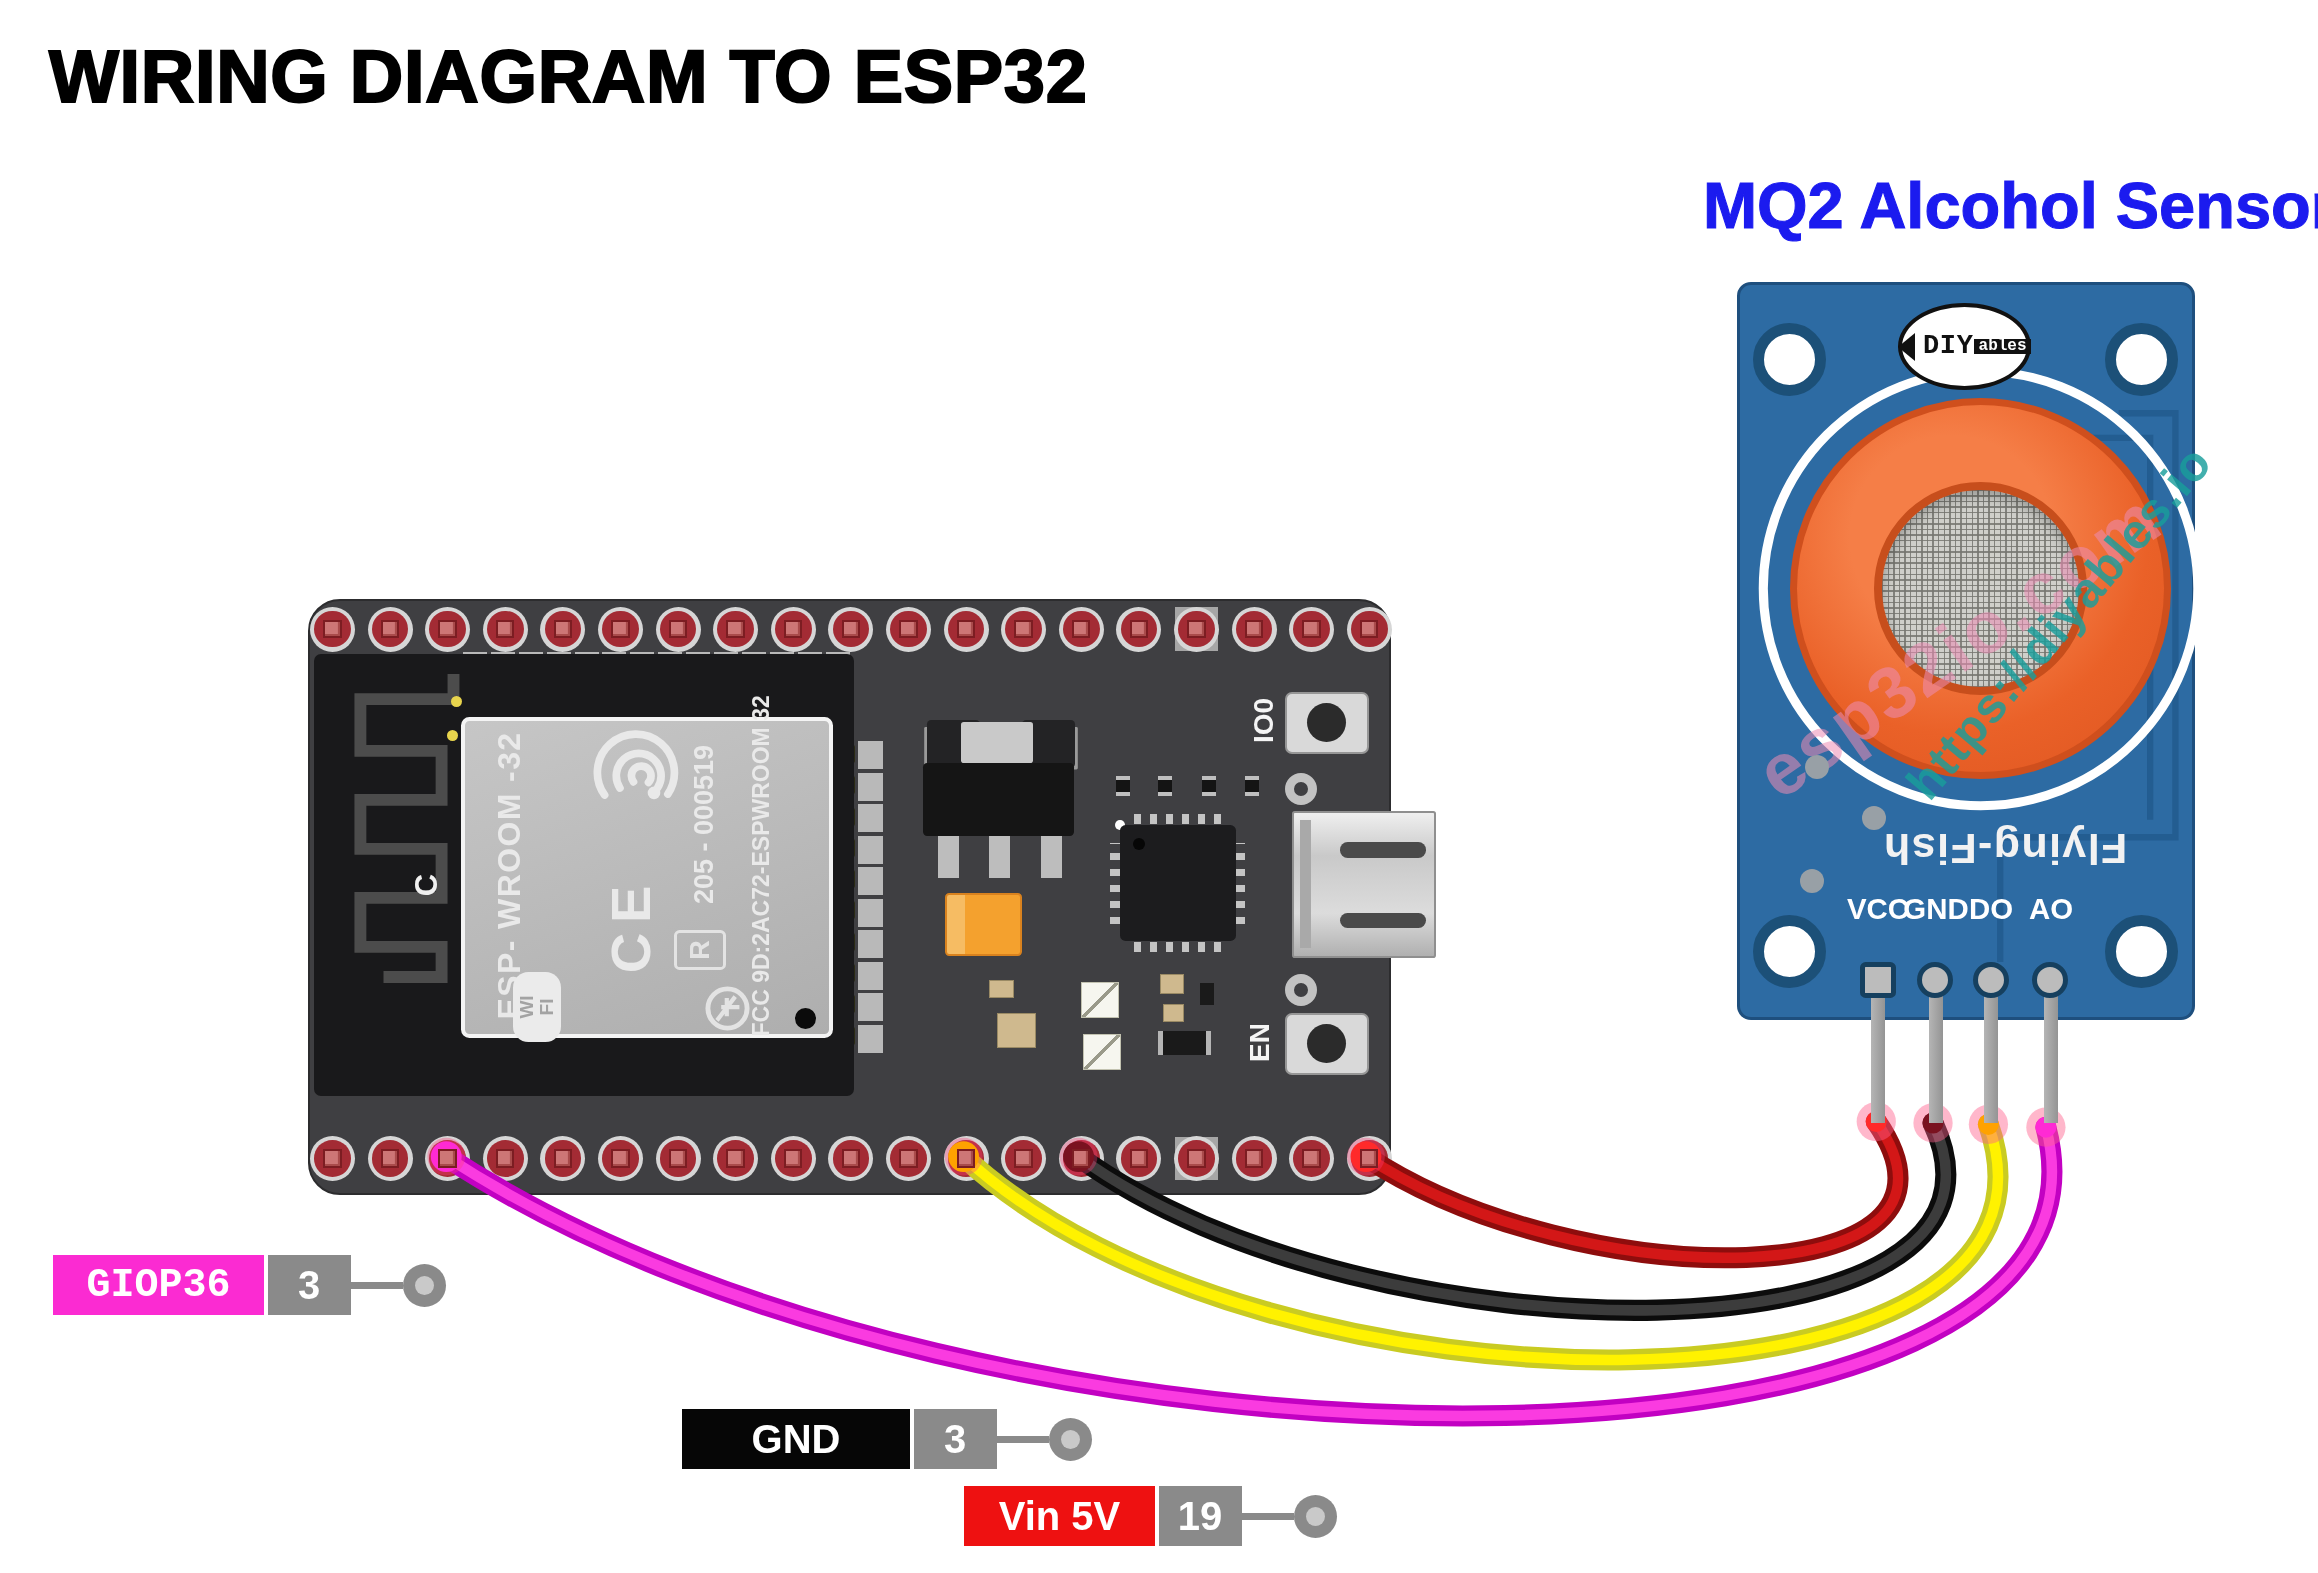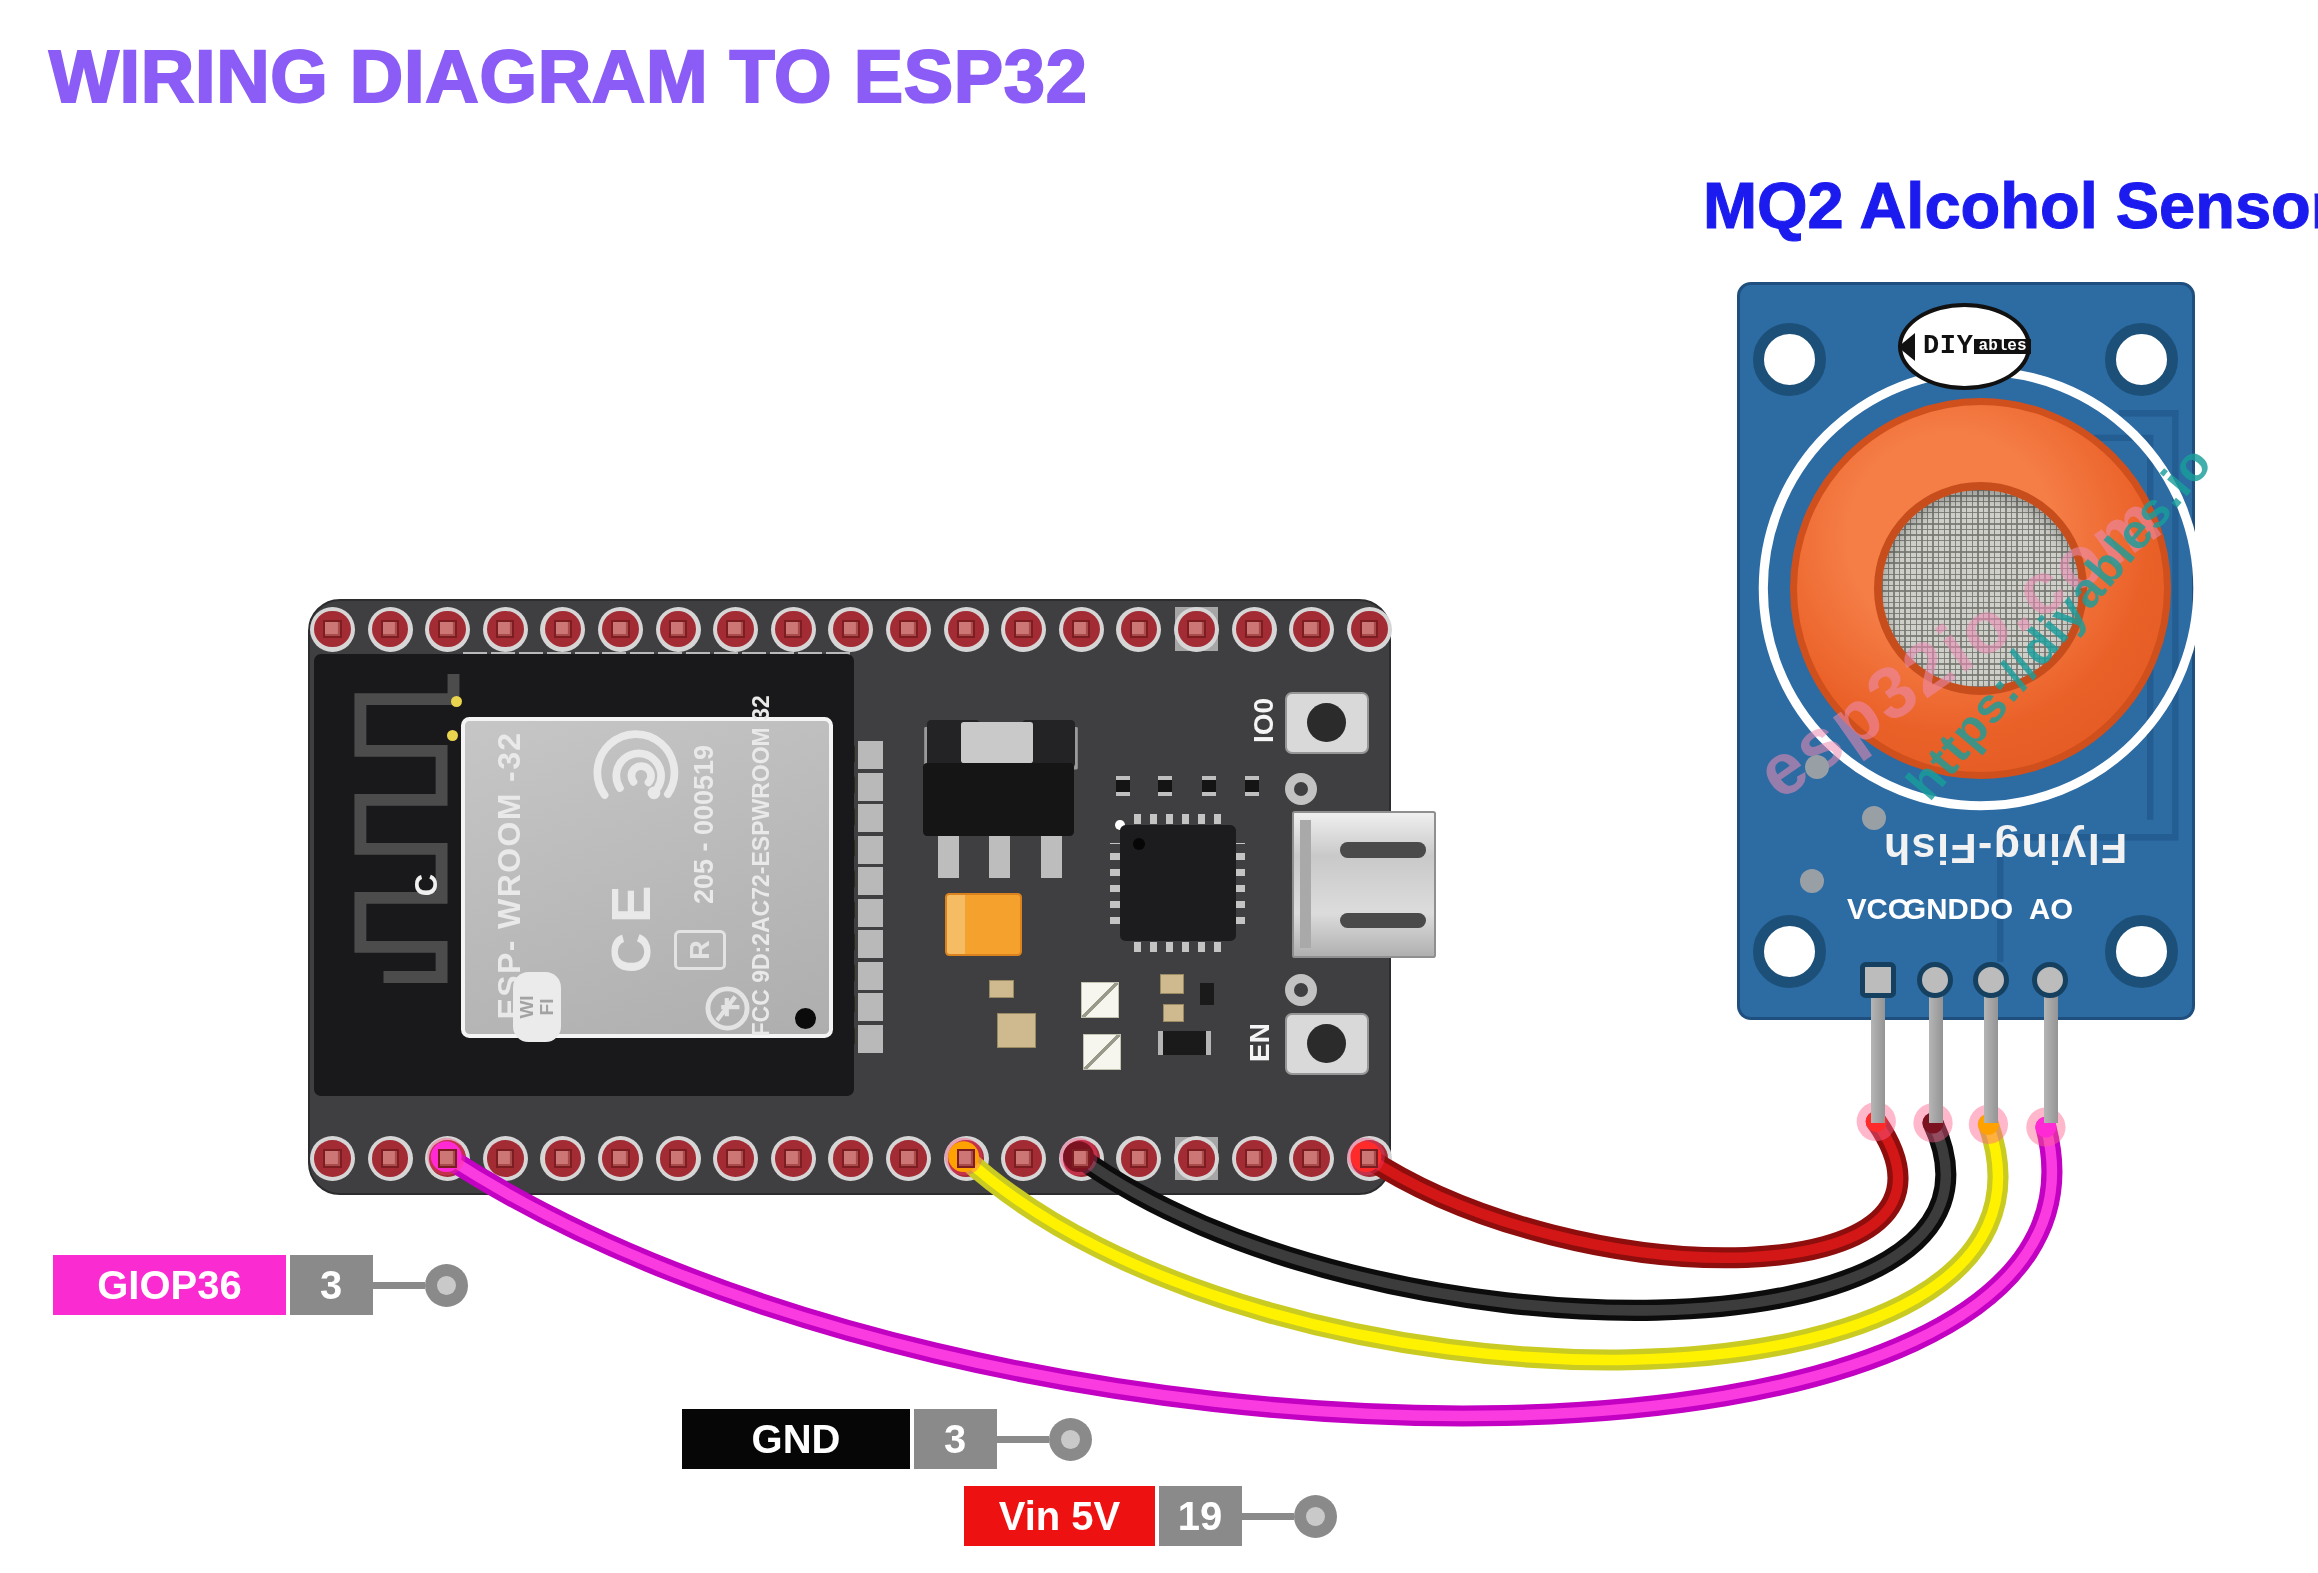--- a/index.html
+++ b/index.html
@@ -102,21 +102,21 @@
   
   #wires{left:0;top:0;pointer-events:none;}
   .wo{fill:none;stroke-width:30;stroke-linecap:round;}
   .wc{fill:none;stroke-width:15;stroke-linecap:round;}
 </style>
 </head>
 <body>
 
 <div id="stage">
 
-  <div id="title" class="abs" style="color: #8b5cf6;">WIRING DIAGRAM TO ESP32</div>
+  <div id="title" class="abs" style="color: #000000;">WIRING DIAGRAM TO ESP32</div>
   <div id="mq2-heading" class="abs" style="color: rgb(27, 27, 239);">MQ2 Alcohol Sensor</div>
 
   <div id="esp32" class="abs">
     <div class="pin-row" style="top:5.6px;">
         <span class="pw">
           <span class="pin">
             <i></i>
           </span>
         </span>
         <span class="pw">
@@ -569,21 +569,21 @@
       <path class="wo" d="M636 1650 C1400 2150 3060 2150 2918 1608" stroke="#c201c2"></path>
       <path class="wc" d="M636 1650 C1400 2150 3060 2150 2918 1608" stroke="#fa3be0"></path>
       <circle cx="636" cy="1650" r="27" fill="rgba(255,60,120,.35)"></circle>
       <circle cx="636" cy="1650" r="22" fill="#ff2ad4"></circle>
       <circle cx="2918" cy="1608" r="28" fill="rgba(255,96,140,.45)"></circle>
       <circle cx="2918" cy="1608" r="15" fill="#ff2ad4"></circle>
     </g>
   </svg>
 
   <div class="wrow" style="left:53px;top:1255px;">
-    <div class="wlabel" style="width: 233px; background-color: rgb(251, 43, 210);">GIOP36</div>
+    <div class="wlabel" style="width: 211px; background-color: rgb(251, 43, 210); font-family: Liberation Mono, monospace;">GIOP36</div>
     <div class="wnum" style="background-color: rgb(138, 138, 138);">3</div>
     <div class="wline"></div>
     <div class="wcircle"></div>
   </div>
 
 
   <div class="wrow" style="left:682px;top:1409px;">
     <div class="wlabel" style="width: 228px; background-color: rgb(6, 6, 6);">GND</div>
     <div class="wnum" style="background-color: rgb(138, 138, 138);">3</div>
     <div class="wline"></div>

